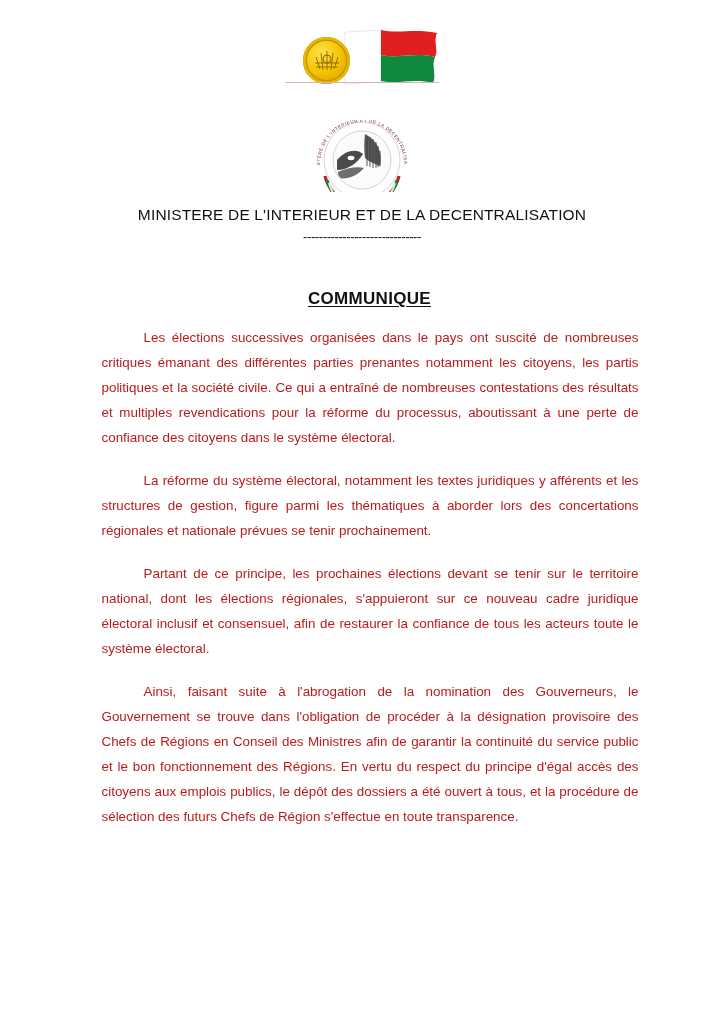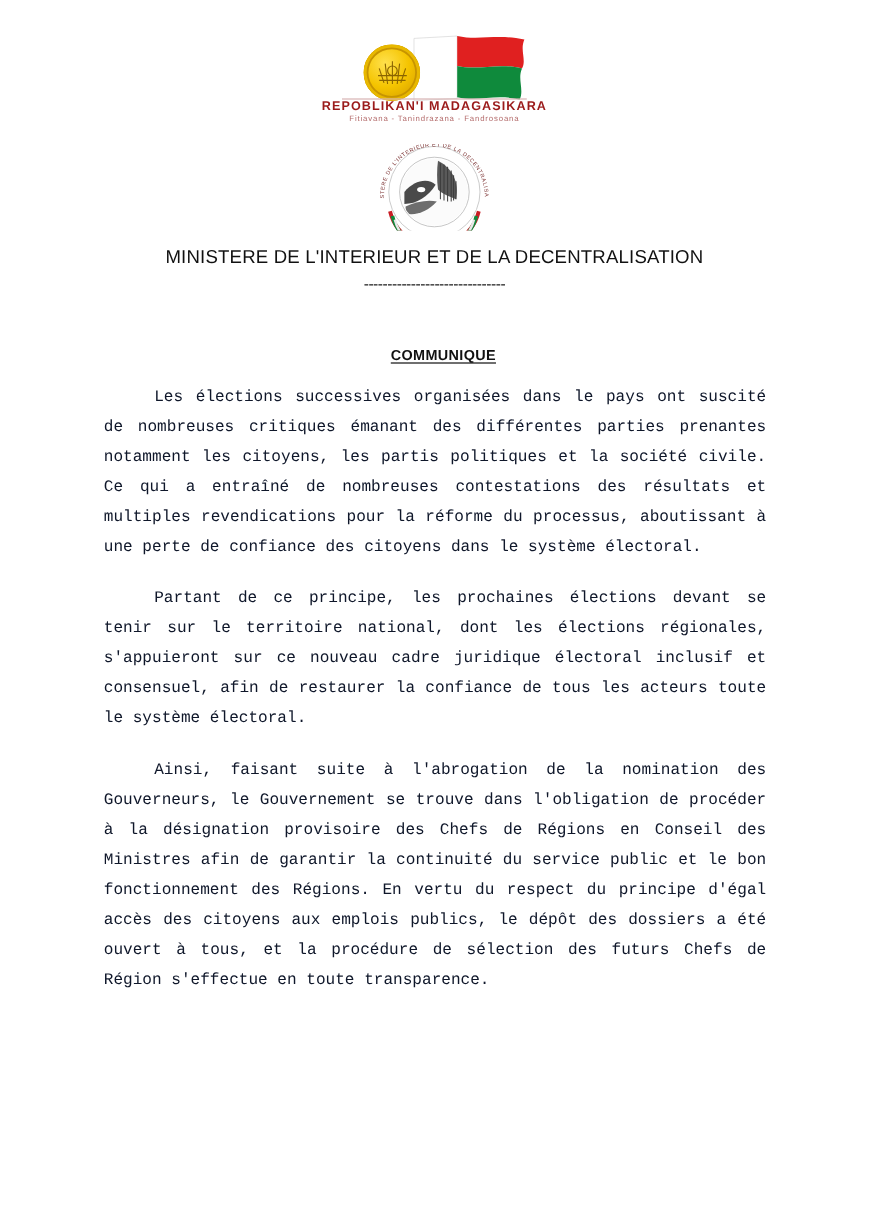--- a/index.html
+++ b/index.html
@@ -114,45 +114,45 @@
     letter-spacing: -0.4px;
     color: #111111;
     margin-top: 7px;
     line-height: 12px;
   }
 
   
   .communique {
     text-align: center;
     font-family: "Liberation Sans", sans-serif;
-    font-size: 12px;
+    font-size: 17px;
     font-weight: bold;
     text-decoration: underline;
     text-underline-offset: 2px;
     letter-spacing: 0.3px;
     color: #111111;
     margin-top: 46px;
     padding-left: 15px;
   }
 
   
   .body-text {
     margin: 0 auto;
     padding-top: 16px;
     width: 553px;
   }
   .body-text p {
-    margin: 0 0 18px 1px;
+    margin: 0 0 18px 16px;
     text-align: justify;
     text-justify: inter-word;
     text-indent: 42px;
-    font-family: Liberation Mono, monospace;
+    font-family: Liberation Sans, sans-serif;
     font-size: 13.4px;
     line-height: 25px;
-    color: #0f172a;
+    color: #b91c1c;
   }
   .body-text p:last-child { margin-bottom: 0; }
 </style>
 </head>
 <body>
 
 <div class="page">
 
   <div class="emblem-national">
 
@@ -174,24 +174,20 @@
             <path d="M26 9 L22 21"></path>
           <path d="M3 15 L27 15"></path>
           <path d="M4 19 L26 19"></path>
         </g>
         <circle cx="15" cy="11" r="4" fill="none" stroke="#8a6400" stroke-width="1"></circle>
       </svg>
     </div>
 
     <div class="caption-rule"></div>
 
-    <div class="emblem-caption">
-      <div class="line1">REPOBLIKAN'I MADAGASIKARA</div>
-      <div class="line2">Fitiavana - Tanindrazana - Fandrosoana</div>
-    </div>
   </div>
 
   <div class="ministry-seal">
     <svg width="110" height="72" viewBox="0 0 110 72">
       <defs>
         <path id="ringpath" d="M 13 44 A 42 42 0 0 1 97 44" fill="none"></path>
         <clipPath id="innerclip">
             <circle cx="55" cy="40" r="28"></circle>
           </clipPath>
       </defs>
@@ -225,17 +221,18 @@
     </svg>
   </div>
 
   <div class="ministry-title">MINISTERE DE L'INTERIEUR ET DE LA DECENTRALISATION</div>
   <div class="title-divider">------------------------------</div>
 
   <div class="communique">COMMUNIQUE</div>
 
   <div class="body-text">
     <p>Les élections successives organisées dans le pays ont suscité de nombreuses critiques émanant des différentes parties prenantes notamment les citoyens, les partis politiques et la société civile. Ce qui a entraîné de nombreuses contestations des résultats et multiples revendications pour la réforme du processus, aboutissant à une perte de confiance des citoyens dans le système électoral.</p>
+    <p>La réforme du système électoral, notamment les textes juridiques y afférents et les structures de gestion, figure parmi les thématiques à aborder lors des concertations régionales et nationale prévues se tenir prochainement.</p>
     <p>Partant de ce principe, les prochaines élections devant se tenir sur le territoire national, dont les élections régionales, s'appuieront sur ce nouveau cadre juridique électoral inclusif et consensuel, afin de restaurer la confiance de tous les acteurs toute le système électoral.</p>
     <p>Ainsi, faisant suite à l'abrogation de la nomination des Gouverneurs, le Gouvernement se trouve dans l'obligation de procéder à la désignation provisoire des Chefs de Régions en Conseil des Ministres afin de garantir la continuité du service public et le bon fonctionnement des Régions. En vertu du respect du principe d'égal accès des citoyens aux emplois publics, le dépôt des dossiers a été ouvert à tous, et la procédure de sélection des futurs Chefs de Région s'effectue en toute transparence.</p>
   </div>
 
 </div>
 
 </body></html>

